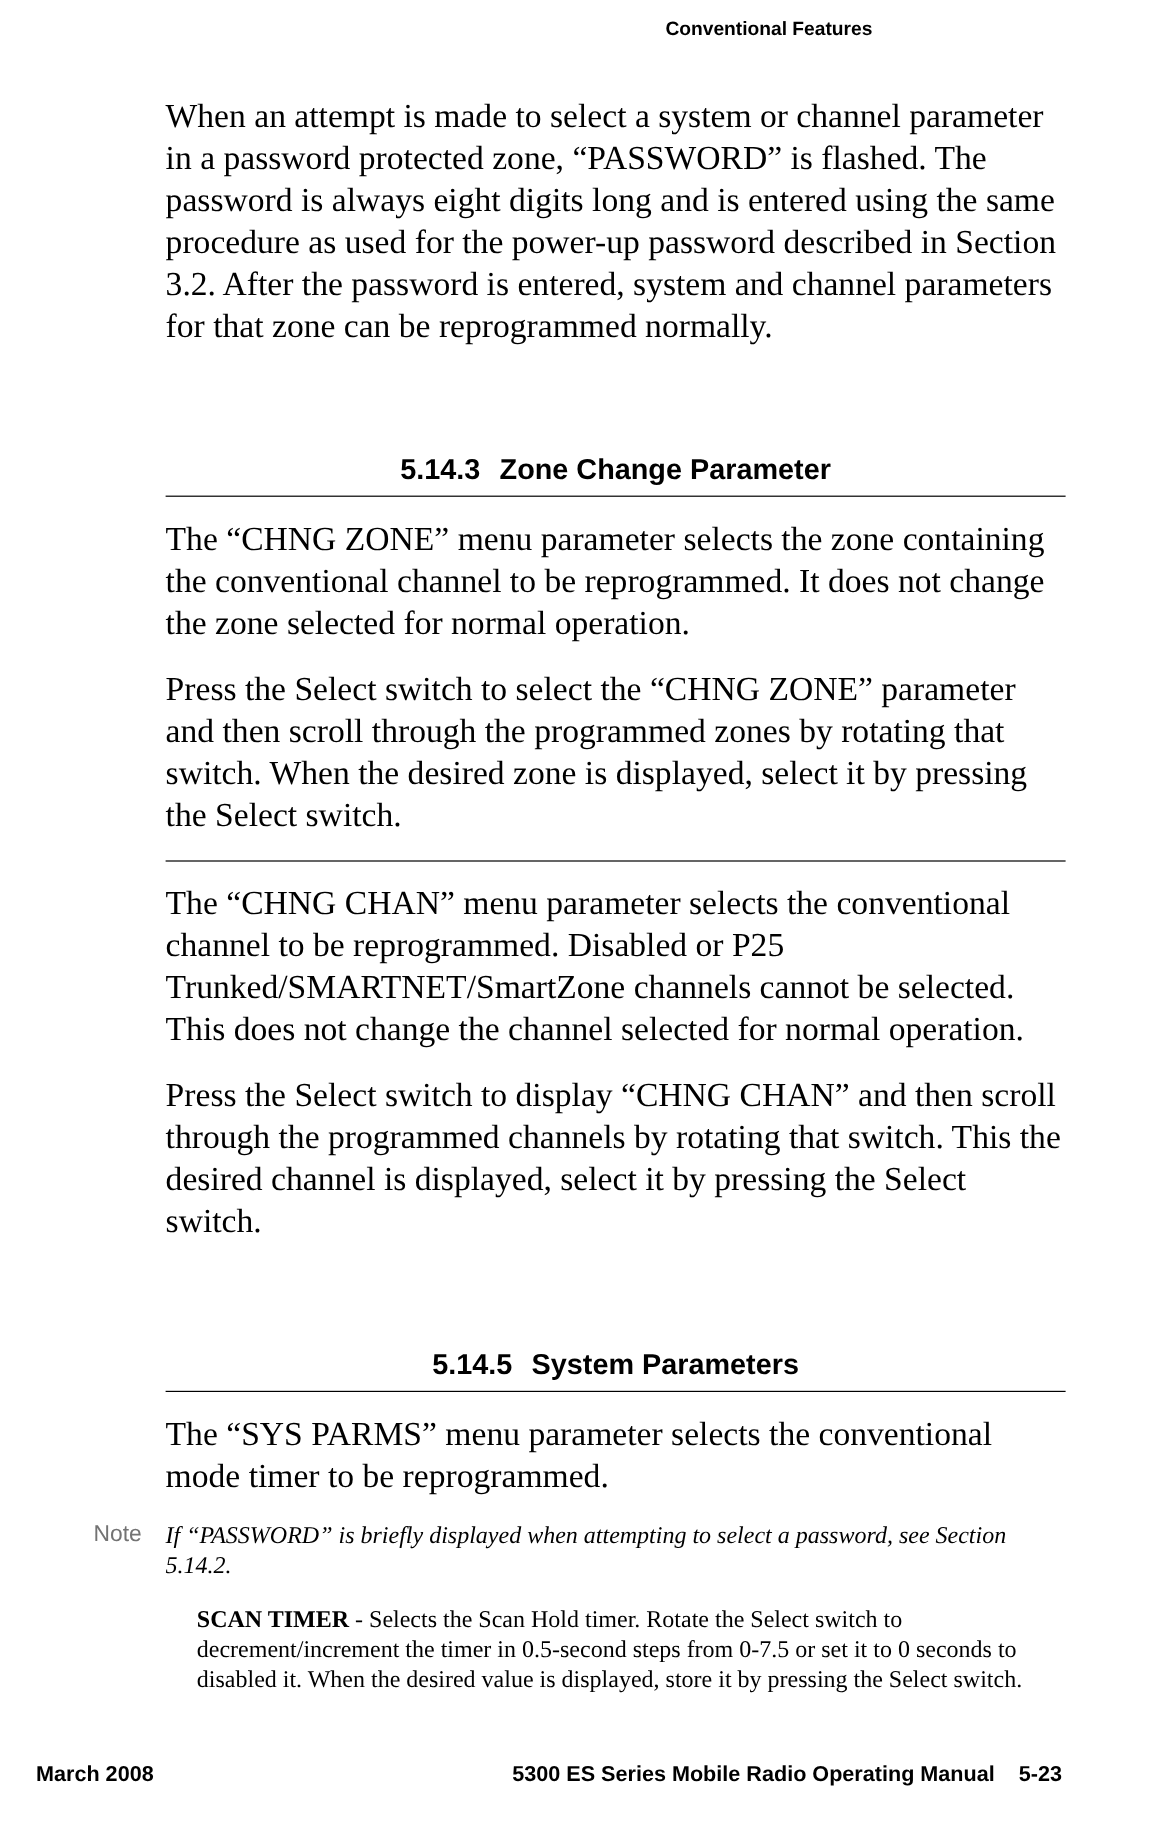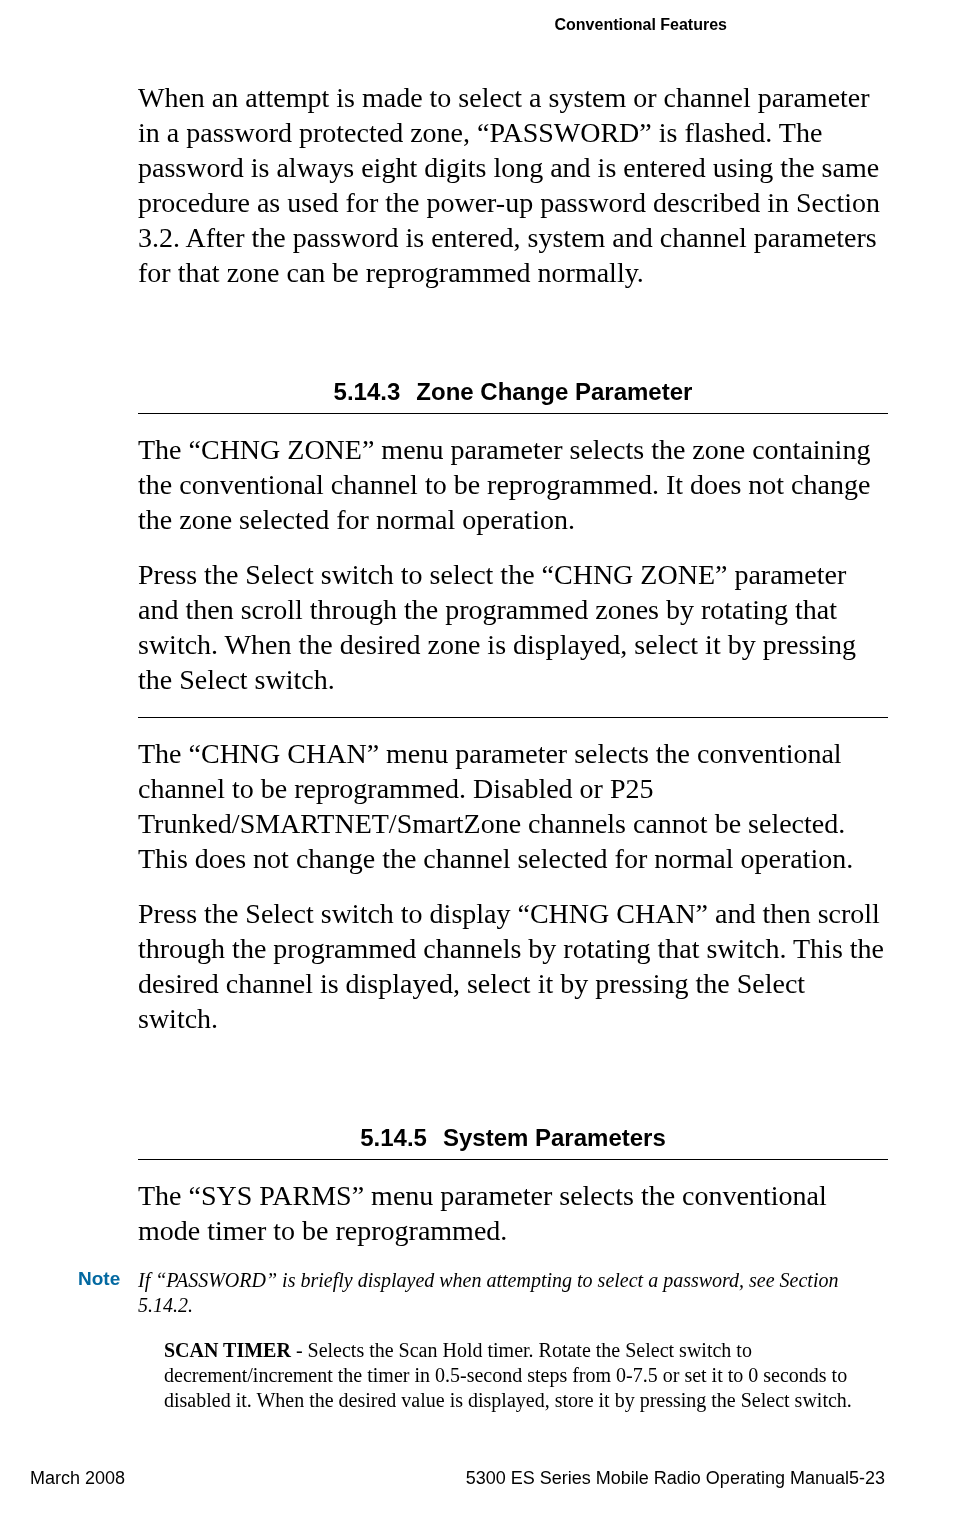--- a/index.html
+++ b/index.html
@@ -54,23 +54,23 @@
     display: inline-block;
     margin-right: 16px;
   }
   .note-row {
     display: flex;
     align-items: flex-start;
     margin-bottom: 20px;
   }
   .note-label {
     font-family: Arial, Helvetica, sans-serif;
-    font-weight: bold;
+    font-weight: normal;
     font-size: 19px;
-    color: #0369a1;
+    color: #737373;
     min-width: 60px;
     margin-left: -60px;
     padding-right: 0;
   }
   .note-text {
     font-size: 20px;
     font-style: italic;
     line-height: 1.25;
   }
   .indented-para {
@@ -85,25 +85,26 @@
   .footer {
     position: absolute;
     bottom: 30px;
     left: 0;
     width: 975px;
     box-sizing: border-box;
     padding: 0 90px 0 30px;
     display: flex;
     justify-content: space-between;
     font-family: Arial, Helvetica, sans-serif;
-    font-weight: normal;
+    font-weight: bold;
     font-size: 18px;
   }
   .footer-right {
     display: flex;
+    gap: 20px;
   }
 </style>
 </head>
 <body>
 
 <div class="page">
 
   <div class="header-label">Conventional Features</div>
 
   <div class="body-container">

